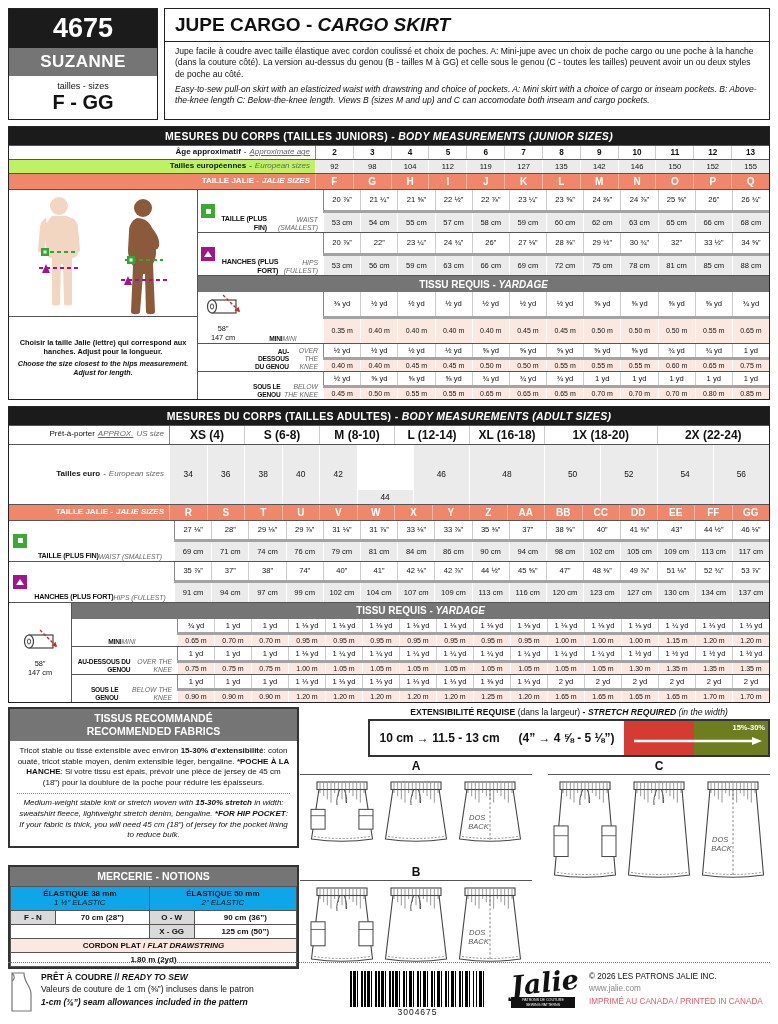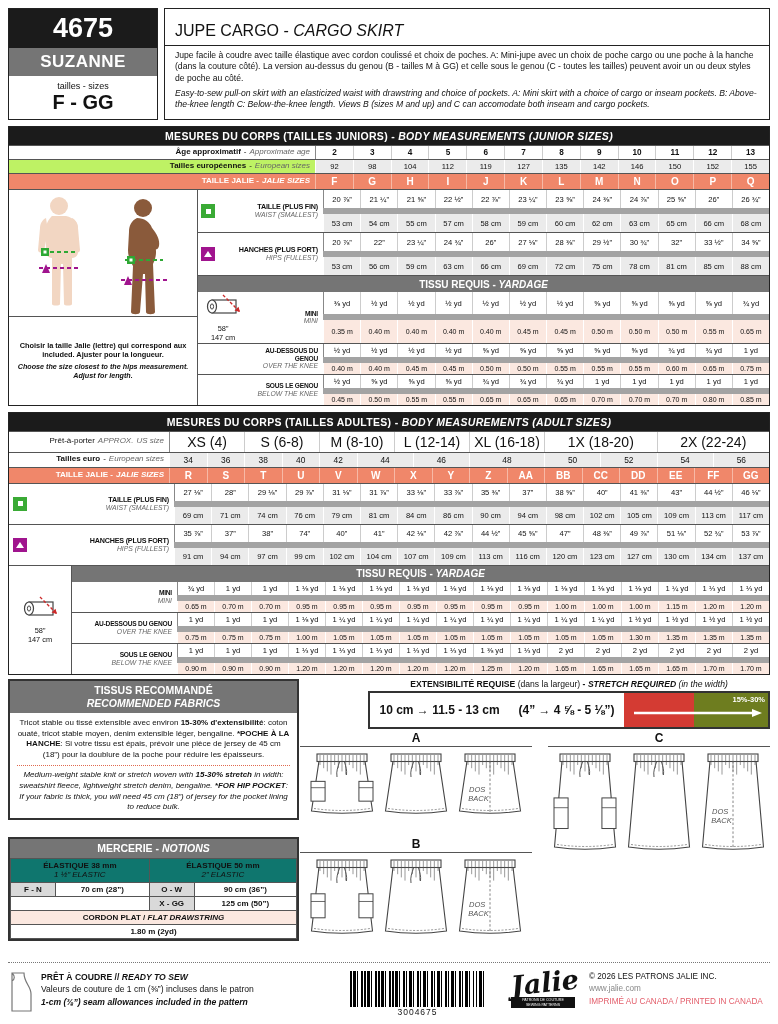--- a/index.html
+++ b/index.html
@@ -7,47 +7,47 @@
   .pg{position:absolute;left:8px;top:8px;width:762px;}
   
   .hdr{display:flex;gap:6px;height:112px;}
   .hdr-left{width:148px;display:flex;flex-direction:column;border:1.5px solid #222;}
   .hnum{background:#1b1b1b;color:#fff;font-size:27px;font-weight:bold;text-align:center;padding:4px 0;}
   .hname{background:#757575;color:#fff;font-size:17px;font-weight:bold;text-align:center;padding:4px 0;letter-spacing:.5px;}
   .hsz{flex:1;display:flex;flex-direction:column;justify-content:center;text-align:center;}
   .hszl{font-size:9px;}
   .hszr{font-size:20px;font-weight:bold;}
   .hdr-right{flex:1;border:1.5px solid #222;display:flex;flex-direction:column;}
-  .htitle{border-bottom:1.5px solid #222;padding:5px 10px;font-size:16px;font-weight:normal;margin-top:8px;}
+  .htitle{border-bottom:1.5px solid #222;padding:5px 10px;font-size:19px;font-weight:bold;}
   .htitle .en{font-style:italic;}
   .hdesc{padding:4px 10px;font-size:8.6px;line-height:1.32;}
   .hdesc .fr{margin-bottom:4px;}
   .hdesc .en{font-style:italic;}
   
   .tbl{border:1.5px solid #222;margin-top:6px;}
   .bar{background:#1b1b1b;color:#fff;text-align:center;font-size:10.5px;font-weight:bold;padding:3px 0;letter-spacing:.3px;}
   .bar .en{font-style:italic;}
   .gbar{background:#757575;color:#fff;text-align:center;font-size:10px;font-weight:bold;padding:2.5px 0;}
   .gbar .en{font-style:italic;}
   .row{display:grid;align-items:stretch;border-top:1px solid #555;}
   .lblcell{display:flex;align-items:center;justify-content:flex-end;padding-right:5px;font-size:8px;text-align:right;gap:3px;flex-wrap:wrap;line-height:1.1;}
-  .lbl2{display:flex;flex-direction:column;justify-content:center;align-items:flex-end;padding-right:5px;text-align:right;line-height:1.15;}
+  .lbl2{display:flex;flex-direction:row;justify-content:center;align-items:flex-end;padding-right:5px;text-align:right;line-height:1.15;}
   .lbl2 .fr{font-size:7.2px;font-weight:bold;letter-spacing:-.2px;}
   .lbl2 .en{font-size:6.8px;font-style:italic;color:#666;}
   .cells{display:grid;}
   .c{display:flex;align-items:center;justify-content:center;font-size:7.6px;border-left:1px solid #ccc;padding:2px 0;white-space:nowrap;}
   .c:first-child{border-left:1px solid #888;}
   .shade .c{background:#ebebeb;border-left:1px solid #fff;}
   .orange{background:#F0876A;}
   .orange .c{color:#fff;font-weight:bold;font-size:10px;border-left:1px solid #f7b9a6;}
   .orange .lblcell{color:#fff;font-weight:bold;font-size:8px;}
   .orange .lblcell .en{font-style:italic;}
   .bold .c{font-weight:bold;font-size:8.2px;}
   .pink .c{background:#FBE8E0;border-left:1px solid #fff;}
-  .sub{border-top:6px solid #a3a3a3;}
+  .sub{border-top:3px solid #a3a3a3;}
   
   .jr-head{grid-template-columns:306px repeat(12,1fr);}
   .jr-cells12{grid-template-columns:repeat(12,1fr);}
   .jr-body{display:flex;border-top:1px solid #555;}
   .rail{width:188px;border-right:1px solid #555;display:flex;flex-direction:column;}
   .figs{height:126px;display:flex;align-items:flex-end;justify-content:center;border-bottom:1px solid #555;}
   .advice{flex:1;display:flex;flex-direction:column;justify-content:center;padding:3px 6px;text-align:center;gap:3px;}
   .advice .fr{font-size:7.4px;font-weight:bold;}
   .advice .en{font-size:7.2px;font-weight:bold;font-style:italic;}
   .jr-right{flex:1;display:flex;flex-direction:column;}
@@ -67,36 +67,36 @@
   .c.m{font-size:7px;}
   
   .ad-head{grid-template-columns:160px repeat(32,1fr);}
   .ad-head16{grid-template-columns:160px repeat(16,1fr);}
   .ad-cells16{grid-template-columns:repeat(16,1fr);}
   .ad-cells32{grid-template-columns:repeat(32,1fr);}
   .ad .iconcell{width:22px;}
   .ad .mlbl{width:138px;}
   .ad .rollcell{width:60px;}
   .ad .ylbl{width:100px;}
-  .usrow .c{font-weight:normal;font-size:14px;}
+  .usrow .c{font-weight:bold;font-size:12px;}
   .eurow .c{font-size:8.4px;}
-  .uline{text-align:center;}
+  .uline{text-decoration:underline;text-align:center;}
   .itl{font-style:italic;}
   .gry{color:#666;}
   
   .bottom{position:relative;height:268px;margin-top:4px;}
   .boxl{position:absolute;left:0;width:287px;border:2px solid #333;}
   .boxhead{background:#757575;color:#fff;text-align:center;font-weight:bold;font-size:10.5px;padding:3px 0;line-height:1.25;}
-  .boxhead .en{font-style:italic;display:block;}
+  .boxhead .en{display:block;}
   .fabtxt{padding:5px 7px;text-align:center;font-size:8px;line-height:1.35;}
   .fabtxt .en{font-style:italic;}
   .dotdiv{border-top:1.5px dotted #e06a4e;margin:4px 0;}
   .notbl{width:100%;border-collapse:collapse;}
   .notbl td{border:1px solid #555;font-size:8px;text-align:center;padding:2px 2px;}
-  .nothead{background:#0f766e;font-weight:bold;line-height:1.2;}
+  .nothead{background:#0ea5e9;font-weight:bold;line-height:1.2;}
   .nothead .en{font-style:italic;font-weight:normal;margin-top:20px;}
   .notsz{background:#d9d9d9;font-weight:bold;width:40px;}
   .notval{font-weight:bold;}
   .notfull{background:#FBE8E0;font-weight:bold;}
   .notfull .en{font-style:italic;}
   
   .stretch{position:absolute;left:360px;top:0;width:402px;}
   .sttl{text-align:center;font-size:8.6px;font-weight:bold;margin-bottom:2px;}
   .gauge{display:flex;height:34px;border:2px solid #333;}
   .gwhite{flex:1;background:#fff;display:flex;align-items:center;justify-content:space-around;font-size:12px;font-weight:bold;}
@@ -232,21 +232,21 @@
     </g>
     <rect x="26" y="54" width="8" height="8" fill="#2ea834"></rect>
               <rect x="28.5" y="56.5" width="3" height="3" fill="#fff"></rect>
     <path d="M27 79 L35 79 L31 70 Z" fill="#A0148E"></path>
     <rect x="112" y="62" width="8" height="8" fill="#2ea834"></rect>
               <rect x="114.5" y="64.5" width="3" height="3" fill="#fff"></rect>
     <path d="M109 91 L117 91 L113 82 Z" fill="#A0148E"></path>
   </svg>
           </div>
         <div class="advice">
-          <div class="fr">Choisir la taille Jalie (lettre) qui correspond aux included. Ajuster pour la longueur.</div>
+          <div class="fr">Choisir la taille Jalie (lettre) qui correspond aux hanches. Adjust pour la longueur.</div>
           <div class="en">Choose the size closest to the hips measurement. Adjust for length.</div>
         </div>
       </div>
       <div class="jr-right">
 
         <div class="mrow" style="height:42px">
           <div class="iconcell">
               <span class="icn" style="background:#3AAA35">
                 <span style="width:5px;height:5px;background:#fff;display:block"></span>
               </span>
@@ -482,21 +482,21 @@
         </div>
     </div>
     <div class="row ad-head shade eurow">
       <div class="lblcell" style="background:#fff"><b>Tailles euro</b> - <span class="itl gry">European sizes</span></div>
       <div class="cells ad-cells32" style="grid-column:2 / -1">
           <div class="c" style="grid-column: span 2;">34</div>
           <div class="c" style="grid-column: span 2;">36</div>
           <div class="c" style="grid-column: span 2;">38</div>
           <div class="c" style="grid-column: span 2;">40</div>
           <div class="c" style="grid-column: span 2;">42</div>
-          <div class="c" style="grid-column: span 3;">44</div>
+          <div class="c" style="grid-column: span 3; margin-top: 45px;">44</div>
           <div class="c" style="grid-column: span 3;">46</div>
           <div class="c" style="grid-column: span 4;">48</div>
           <div class="c" style="grid-column: span 3;">50</div>
           <div class="c" style="grid-column: span 3;">52</div>
           <div class="c" style="grid-column: span 3;">54</div>
           <div class="c" style="grid-column: span 3;">56</div>
         </div>
     </div>
     <div class="row ad-head16 orange">
       <div class="lblcell">

